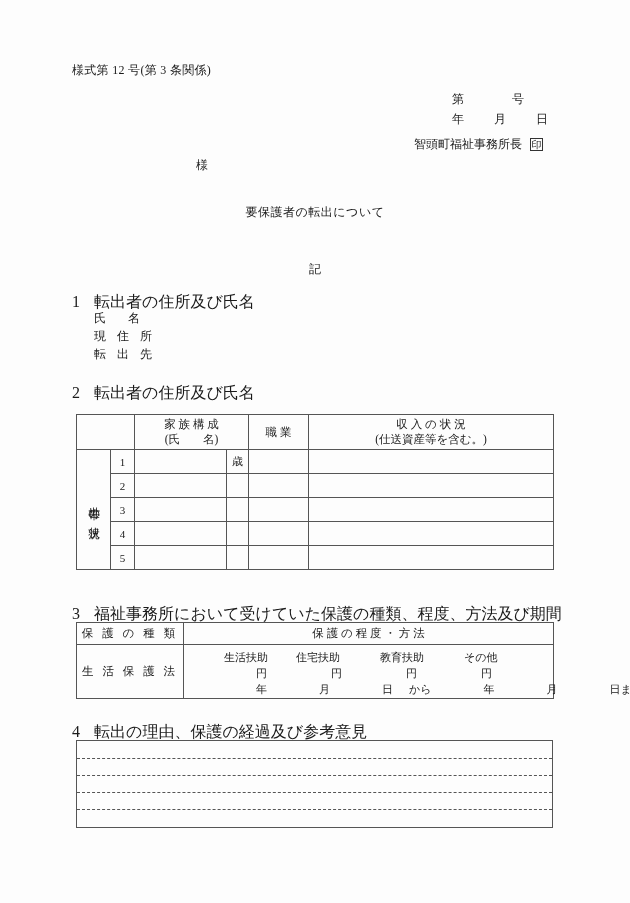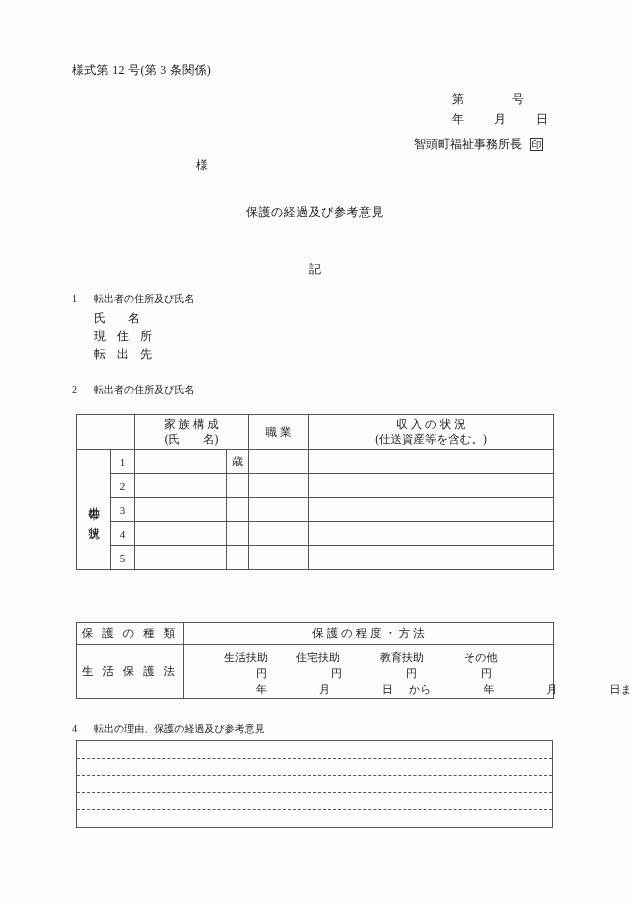--- a/index.html
+++ b/index.html
@@ -101,21 +101,21 @@
     left: 0;
     top: 261px;
     width: 630px;
     text-align: center;
     font-size: 12px;
   }
 
   
   .sec-heading {
     position: absolute;
-    font-size: 10px;
+    font-size: 16px;
     white-space: nowrap;
   }
   .sec-num { display: inline-block; width: 22px; }
 
   .sub-line {
     position: absolute;
     font-size: 12px;
     white-space: nowrap;
   }
   .sp { display: inline-block; width: 11px; }
@@ -208,21 +208,21 @@
     </span>
   </div>
 
   <div class="issuer">
     <span>智頭町福祉事務所長</span>
     <span class="seal-box">印</span>
   </div>
 
   <div class="addressee">様</div>
 
-  <div class="doc-title">保護の経過及び参考意見</div>
+  <div class="doc-title">要保護者の転出について</div>
   <div class="ki-mark">記</div>
 
   <div class="sec-heading" style="left:72px; top:292px;">
     <span class="sec-num">1</span><span>転出者の住所及び氏名</span>
   </div>
   <div class="sub-line" style="left:94px; top:310px;">
     <span>氏</span><span class="sp-wide"></span><span>名</span>
   </div>
   <div class="sub-line" style="left:94px; top:328px;">
     <span>現</span><span class="sp"></span><span>住</span><span class="sp"></span><span>所</span>
@@ -291,20 +291,23 @@
       <tr>
         <td class="row-no">5</td>
         <td></td>
         <td class="age-unit"></td>
         <td></td>
         <td></td>
       </tr>
     </tbody>
   </table>
 
+  <div class="sec-heading" style="left:72px; top:604px;">
+    <span class="sec-num">3</span><span>福祉事務所において受けていた保護の種類、程度、方法及び期間</span>
+  </div>
 
   <table class="tbl" id="protection-table">
     <colgroup>
       <col style="width:107px">
       <col style="width:370px">
     </colgroup>
     <tbody>
       <tr>
         <td class="hdr kind">保 護 の 種 類</td>
         <td class="hdr">保 護 の 程 度 ・ 方 法</td>

